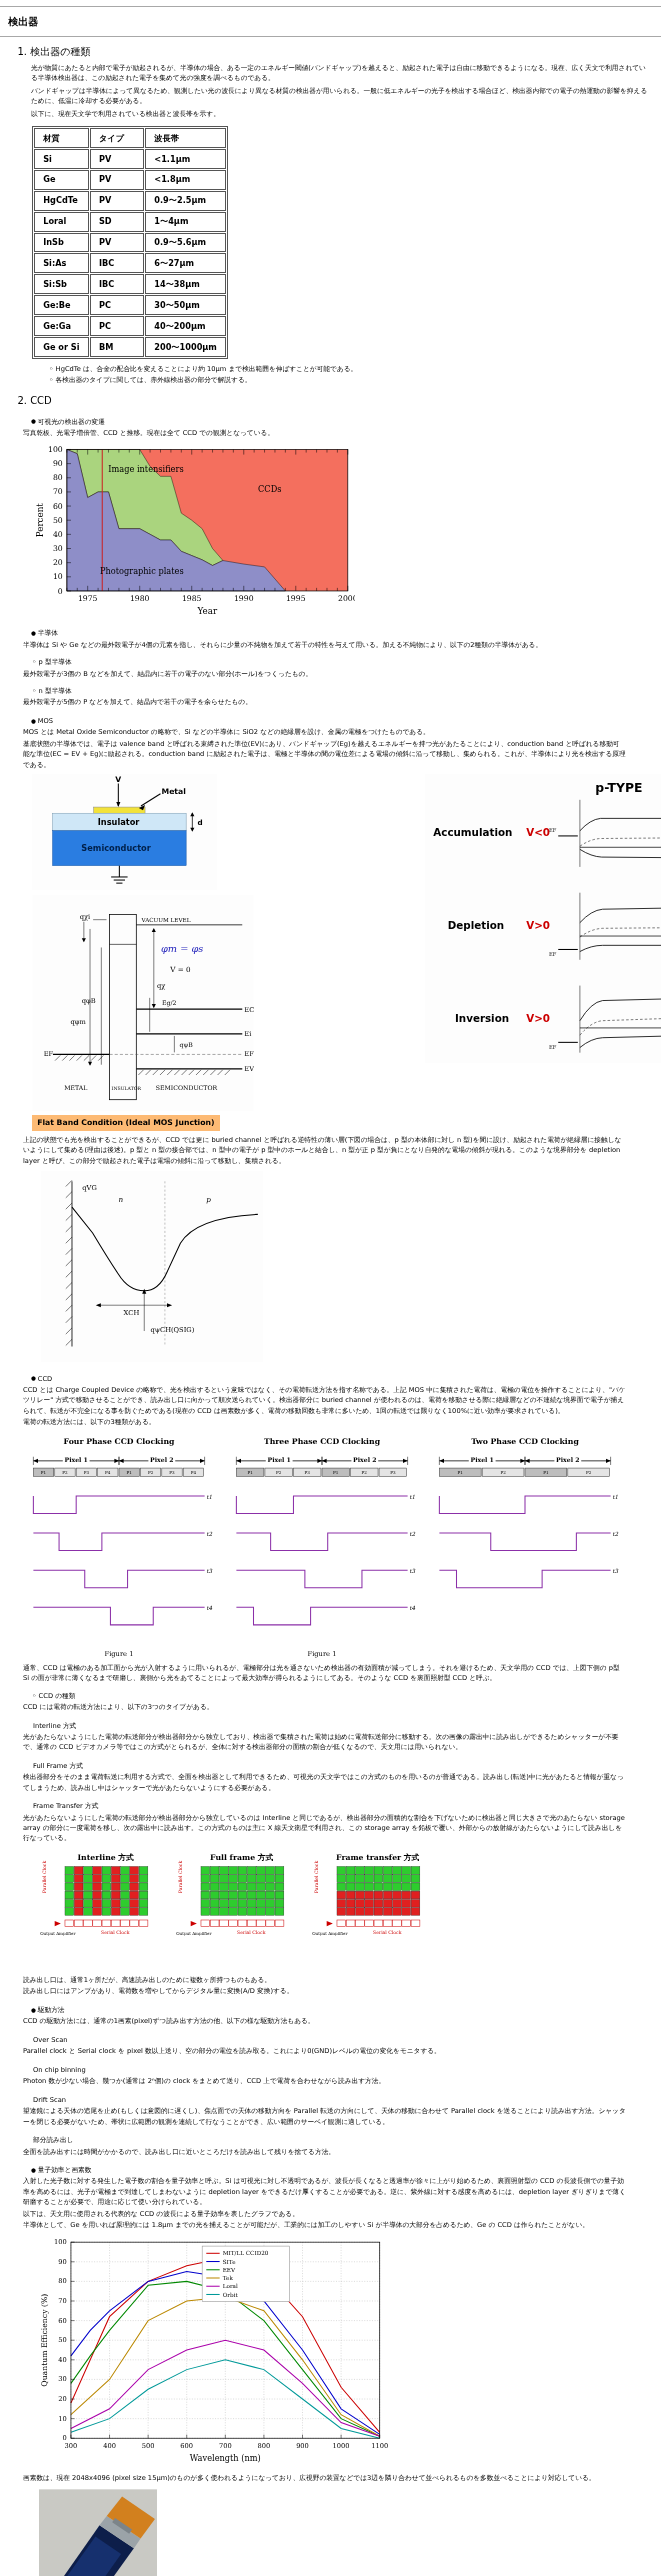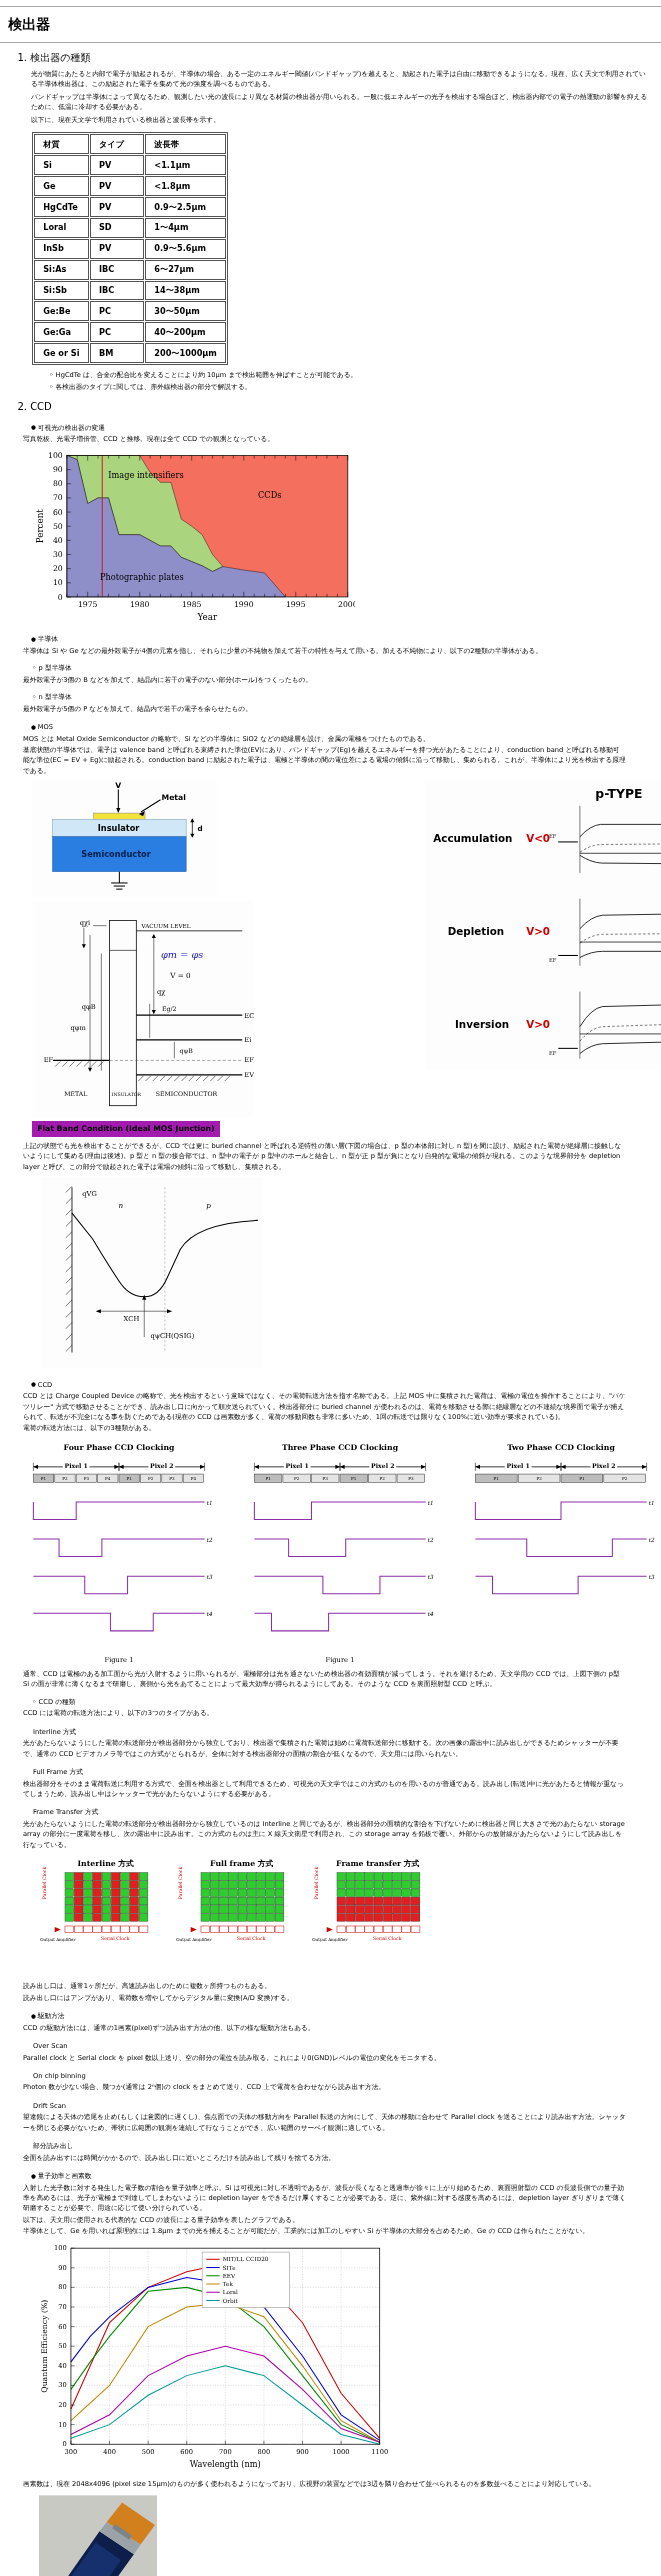--- a/index.html
+++ b/index.html
@@ -1,37 +1,37 @@
 <!DOCTYPE html>
 <html style="font-size:8.2px"><head>
 <meta charset="utf-8">
 <style>
   html,body{margin:0;padding:0;background:#fff;color:#000;}
   body{width:662px;font-family:"DejaVu Sans",sans-serif;font-size:6.7px;line-height:1.55;}
   .toprule{border-top:0.5px solid #a8a8a8;margin-top:6.2px;}
   .titlerule{border-top:0.5px solid #a8a8a8;}
-  h1{font-size:14px;font-weight:bold;margin:7.2px 0 6.2px 8.2px;font-family:"DejaVu Sans",sans-serif;}
+  h1{font-size:10px;font-weight:bold;margin:7.2px 0 6.2px 8.2px;font-family:"DejaVu Sans",sans-serif;}
   .sec{margin:7.2px 0 3.1px 17.5px;font-size:10px;}
   .sec .n{margin-right:3.1px;}
   .p{margin:2.1px 0 2.1px 31px;max-width:621px;}
   .b1{margin:8.2px 0 1px 31px;}
   .b1::before{content:"● ";font-size:5.7px;position:relative;top:-0.5px;}
   .b2{margin:7.2px 0 1px 32px;}
   .b2::before{content:"◦ ";font-weight:bold;}
   .h3{margin:8.2px 0 1px 33px;}
   .pb{margin:1px 0 1px 23px;max-width:603px;}
   table.mat{border-collapse:separate;border-spacing:1.5px;border:0.5px solid #555;margin:7.2px 0 5.2px 32px;background:#fff;}
   table.mat td,table.mat th{border:0.5px solid #555;padding:2.6px 8.2px;font-weight:bold;font-size:8.2px;text-align:left;min-width:36px;}
   .note{margin:1px 0 1px 49px;}
   .note::before{content:"◦ ";font-weight:bold;}
   .fig{margin:5.2px 0 5.2px 32px;}
   .figrow{display:flex;align-items:flex-start;gap:13.4px;margin:4.1px 0 4.1px 32px;}
   .figcol{display:flex;flex-direction:column;gap:5.2px;}
-  .cap-band{background:#a21caf;padding:2.1px 5.2px;font-weight:bold;font-size:7.7px;display:inline-block;}
-  .clkrow{display:flex;gap:25px;margin:6.2px 0 2.1px 20.6px;}
+  .cap-band{background:#fdba74;padding:2.1px 5.2px;font-weight:bold;font-size:7.7px;display:inline-block;}
+  .clkrow{display:flex;gap:7px;margin:6.2px 0 2.1px 20.6px;}
   .gridrow{display:flex;gap:7.2px;margin:7.2px 0 3.1px 36px;}
   svg text{font-family:"DejaVu Serif",serif;}
   .sans{font-family:"DejaVu Sans",sans-serif;}
 </style>
 </head>
 <body>
 
 <div class="toprule"></div>
 <h1>検出器</h1>
 <div class="titlerule"></div>

